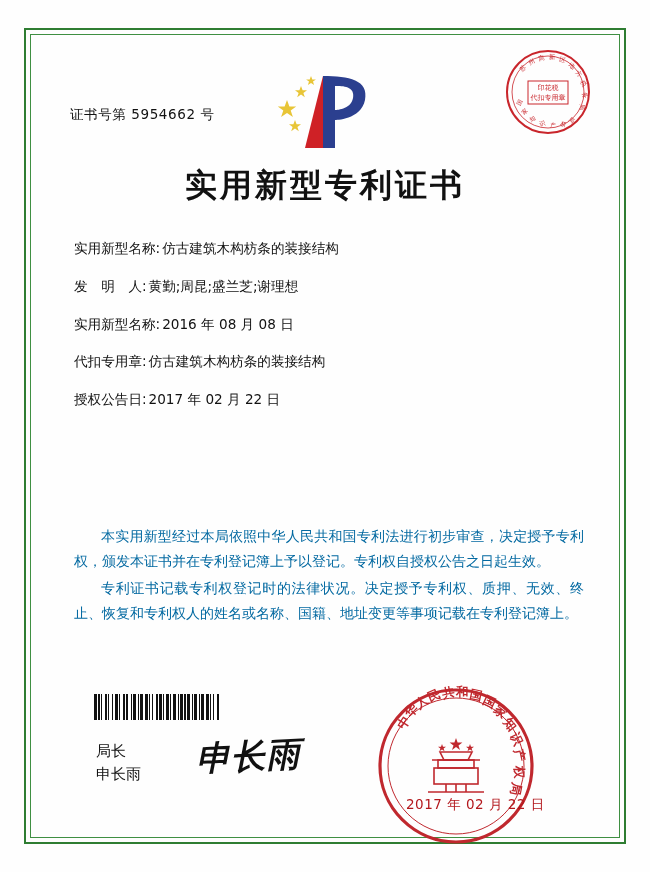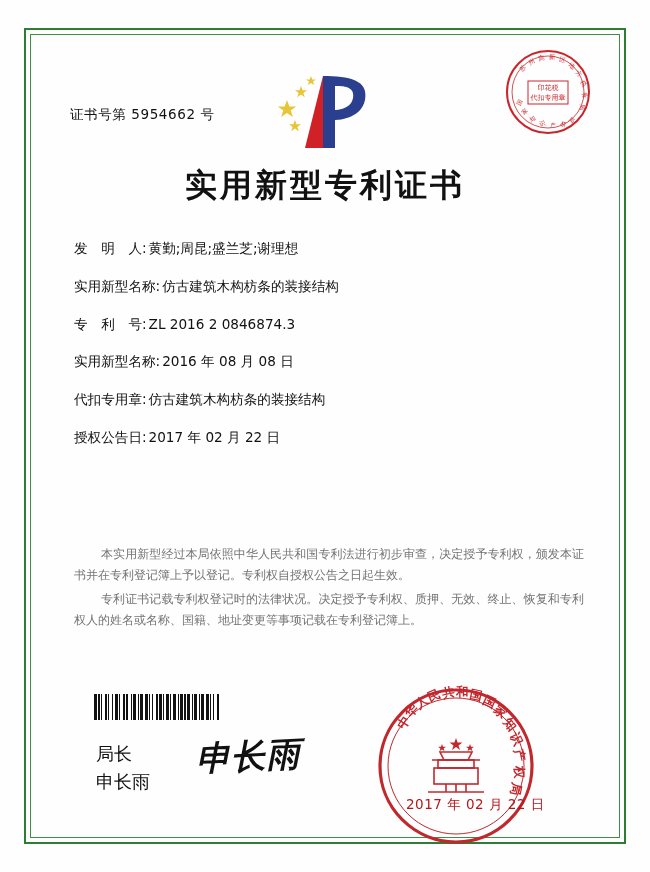--- a/index.html
+++ b/index.html
@@ -112,24 +112,24 @@
   .fvalue {
     margin-left: 2px;
     flex: 1 1 auto;
   }
 
   
   .body-text {
     position: absolute;
     left: 30px;
     right: 22px;
-    top: 496px;
-    font-size: 12px;
+    top: 476px;
+    font-size: 14px;
     line-height: 1.78;
-    color: #737373;
+    color: #0369a1;
     text-align: justify;
   }
   .body-text p {
     margin: 0 0 2px 0;
     text-indent: 27px;
   }
 
   
   .barcode {
     position: absolute;
@@ -143,21 +143,21 @@
     height: 100%;
     background: #111;
     vertical-align: top;
   }
 
   
   .sig-labels {
     position: absolute;
     left: 52px;
     top: 692px;
-    font-size: 18px;
+    font-size: 15px;
     line-height: 1.55;
     color: #111;
   }
   .sig-script {
     position: absolute;
     left: 152px;
     top: 686px;
     font-size: 34px;
     font-family: "DejaVu Serif", serif;
     font-style: italic;
@@ -256,30 +256,26 @@
           <text x="56" y="77" transform="rotate(20 56 77)">权</text>
           <text x="64" y="72" transform="rotate(36 64 72)">局</text>
         </g>
       </svg>
     </div>
 
     <div class="title">实用新型专利证书</div>
 
     <div class="fields">
       <div class="frow">
+        <span class="flabel">实用新型名称:</span>
+        <span class="fvalue">仿古建筑木构枋条的装接结构</span>
+      </div>
+      <div class="frow">
         <span class="flabel">发　明　人:</span>
         <span class="fvalue">黄勤;周昆;盛兰芝;谢理想</span>
-      </div>
-      <div class="frow">
-        <span class="flabel">实用新型名称:</span>
-        <span class="fvalue">仿古建筑木构枋条的装接结构</span>
-      </div>
-      <div class="frow">
-        <span class="flabel">专　利　号:</span>
-        <span class="fvalue">ZL 2016 2 0846874.3</span>
       </div>
       <div class="frow">
         <span class="flabel">实用新型名称:</span>
         <span class="fvalue">2016 年 08 月 08 日</span>
       </div>
       <div class="frow">
         <span class="flabel">代扣专用章:</span>
         <span class="fvalue">仿古建筑木构枋条的装接结构</span>
       </div>
       <div class="frow">

